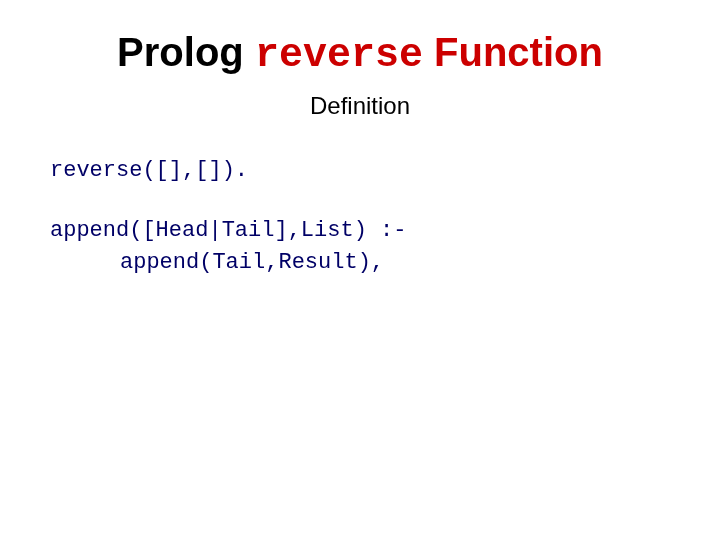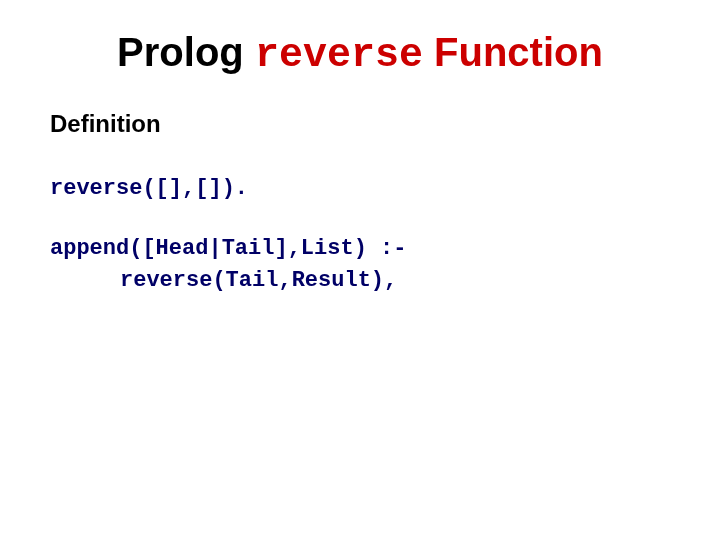--- a/index.html
+++ b/index.html
@@ -11,44 +11,45 @@
       width: 720px;
       height: 540px;
       background: #ffffff;
       padding: 30px 50px;
       font-family: "Comic Sans MS", cursive, sans-serif;
     }
     .title {
       text-align: center;
       font-size: 40px;
       font-weight: bold;
-      margin-bottom: 32px;
+      margin-bottom: 14px;
     }
     .title-part1 {
       color: #000000;
     }
     .title-part2 {
       color: #cc0000;
       font-family: "Courier New", Courier, monospace;
       font-weight: bold;
     }
     .title-part3 {
       color: #cc0000;
     }
     .subtitle {
+      text-align: center;
       font-size: 24px;
-      font-weight: bold;
+      font-weight: normal;
       color: #000000;
       margin-bottom: 35px;
     }
     .code-block {
       font-family: "Courier New", Courier, monospace;
       font-size: 22px;
       color: #000066;
-      font-weight: bold;
+      font-weight: normal;
       line-height: 1.45;
     }
     .code-line {
       white-space: pre;
     }
     .code-spacer {
       height: 28px;
     }
     .indent {
       padding-left: 70px;
@@ -60,14 +61,14 @@
 <div class="title">
   <span class="title-part1">Prolog </span><span class="title-part2">reverse</span><span class="title-part3"> Function</span>
 </div>
 
 <div class="subtitle">Definition</div>
 
 <div class="code-block">
   <div class="code-line">reverse([],[]).</div>
   <div class="code-spacer"></div>
   <div class="code-line">append([Head|Tail],List) :-</div>
-  <div class="code-line indent">reverse(Tail,Result),</div>
+  <div class="code-line indent">append(Tail,Result),</div>
 </div>
 
 </body></html>

